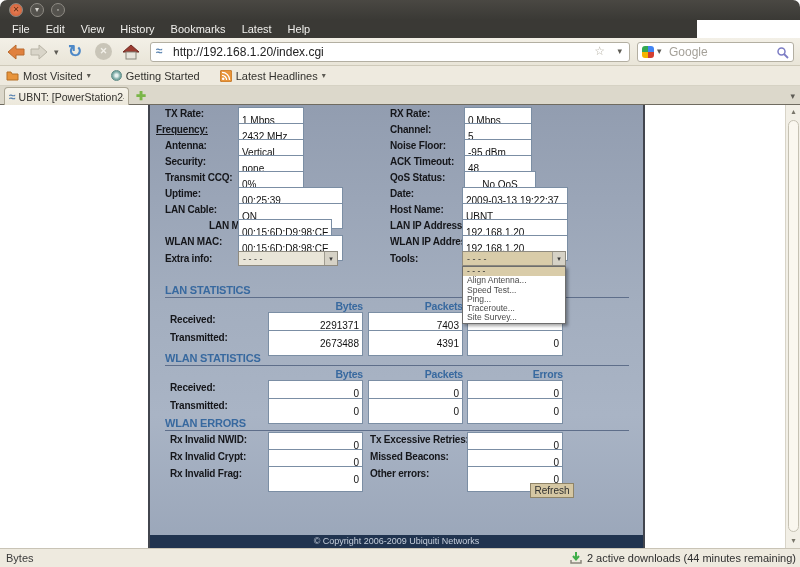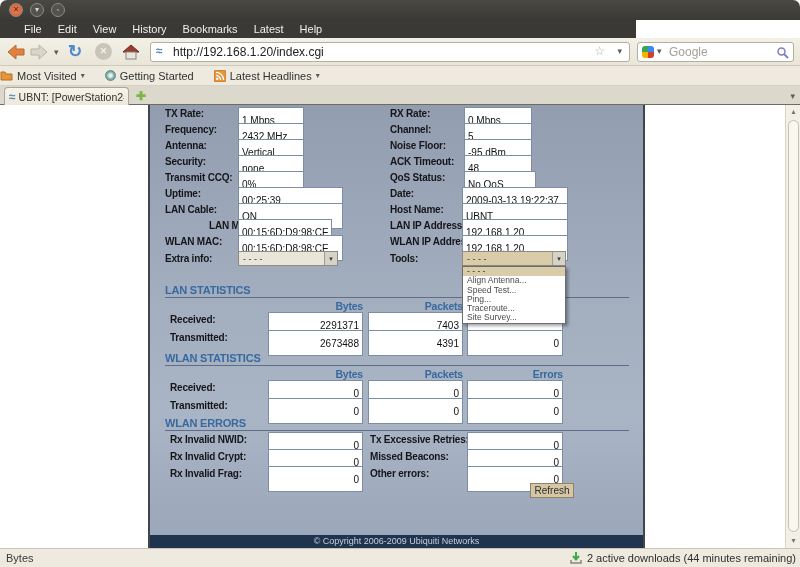--- a/index.html
+++ b/index.html
@@ -10,22 +10,22 @@
   .titlebar { position:absolute; left:0; top:0; width:800px; height:20px;
     background:linear-gradient(#4a4843,#3a3935); border-radius:7px 7px 0 0; }
   .winbtn { position:absolute; top:3px; width:14px; height:14px; border-radius:50%;
     border:1px solid #8e8b84; font-size:8px; line-height:12px; text-align:center; }
   .winbtn.close { left:9px;  background:radial-gradient(#e8845a,#cf5a33); color:#5e2a12; }
   .winbtn.min   { left:30px; background:#54524d; color:#d8d6d0; }
   .winbtn.max   { left:51px; background:#54524d; color:#d8d6d0; font-size:7px; }
   .title-text { position:absolute; left:57px; top:0; height:20px; line-height:20px;
     color:#f2f1ee; font-size:12px; font-weight:bold; white-space:nowrap; }
 
-  .menubar { position:absolute; left:0; top:20px; width:636px; height:18px; background:#3a3935;
-    display:flex; align-items:center; padding-left:16px;text-align:right; }
+  .menubar { position:absolute; left:0; top:20px; width:697px; height:18px; background:#3a3935;
+    display:flex; align-items:center; padding-left:4px;text-align:right; }
   .menu-item { color:#f0efec; font-size:11px; padding:0 8px; height:18px; line-height:18px; }
 
   .navbar { position:absolute; left:0; top:38px; width:800px; height:28px;
     background:linear-gradient(#f3f0e7,#e9e5d8); border-bottom:1px solid #cfcaba; }
   .navbtn { position:absolute; top:4px; width:20px; height:20px; }
   .glyph-caret::before { content:"▾"; }
   .glyph-caret-up::before { content:"▴"; }
   .nav-caret { position:absolute; left:54px; top:9px; font-size:9px; color:#5d5b54; }
   .reload-glyph { position:absolute; left:68px; top:3px; font-size:17px; font-weight:bold; color:#4e89c8; }
   .stop-circle { position:absolute; left:95px; top:5px; width:17px; height:17px; border-radius:50%;
@@ -46,21 +46,21 @@
     border:1px solid #b3afa2; border-radius:3px; }
   .g-icon { position:absolute; left:4px; top:3px; width:12px; height:12px; border-radius:3px;
     background:conic-gradient(#4285f4 0 25%, #d23f31 0 50%, #f4b400 0 75%, #34a853 0); }
   .search-caret { position:absolute; left:19px; top:3px; font-size:9px; color:#5d5b54; }
   .search-input { position:absolute; left:31px; top:1px; width:104px; height:16px; border:none; outline:none;
     font-family:"Liberation Sans",sans-serif; font-size:12px; color:#444; background:transparent; }
   .search-input::placeholder { color:#a5a199; }
   .magnifier { position:absolute; right:4px; top:3px; }
 
   .bookmarksbar { position:absolute; left:0; top:66px; width:800px; height:20px;
-    background:#eeeadf; border-bottom:1px solid #d6d2c4; display:flex; align-items:center; padding-left:0; }
+    background:#eeeadf; border-bottom:1px solid #d6d2c4; display:flex; align-items:center; padding-left:6px; }
   .bm-item { display:flex; align-items:center; gap:4px; font-size:11px; color:#33322e; margin-right:20px; }
   .bm-caret { font-size:8px; color:#5d5b54; }
   .gs-icon { width:11px; height:11px; border-radius:50%; background:radial-gradient(#e8f2f0 20%, #79a8a3 60%); border:1px solid #5d8a85; }
 
   .tabstrip { position:absolute; left:0; top:86px; width:800px; height:19px;
     background:#dcd8cb; border-bottom:1px solid #6f6b60; }
   .tab { position:absolute; left:4px; top:1px; width:125px; height:18px; background:linear-gradient(#f6f3ea,#ece8db);
     border:1px solid #aba695; border-bottom:none; border-radius:4px 4px 0 0; display:flex; align-items:center; padding:0 4px; gap:3px; }
   .tab-title { font-size:10.5px; color:#33322e; white-space:nowrap; overflow:hidden; }
   .newtab { position:absolute; left:136px; top:3px; font-size:12px; color:#7ab648; font-weight:bold; }
@@ -202,39 +202,39 @@
   </div>
 
   <div class="viewport">
     <div class="content-col">
 
       <div class="lbl" style="left:15px; top:2px;">TX Rate:</div>
       <input class="inp" style="left: 88px; top: 2px; width: 66px;" readonly="" value="1 Mbps">
       <div class="lbl" style="left:240px; top:2px;">RX Rate:</div>
       <input class="inp" style="left: 314px; top: 2px; width: 68px;" readonly="" value="0 Mbps">
 
-      <div class="lbl" style="left:15px; top:18px;">Frequency:</div>
+      <div class="lbl" style="left:6px; top:18px;text-decoration:underline;">Frequency:</div>
       <input class="inp" style="left: 88px; top: 18px; width: 66px;" readonly="" value="2432 MHz">
       <div class="lbl" style="left:240px; top:18px;">Channel:</div>
       <input class="inp" style="left: 314px; top: 18px; width: 68px;" readonly="" value="5">
 
       <div class="lbl" style="left:15px; top:34px;">Antenna:</div>
       <input class="inp" style="left: 88px; top: 34px; width: 66px;" readonly="" value="Vertical">
       <div class="lbl" style="left:240px; top:34px;">Noise Floor:</div>
       <input class="inp" style="left: 314px; top: 34px; width: 68px;" readonly="" value="-95 dBm">
 
       <div class="lbl" style="left:15px; top:50px;">Security:</div>
       <input class="inp" style="left: 88px; top: 50px; width: 66px;" readonly="" value="none">
       <div class="lbl" style="left:240px; top:50px;">ACK Timeout:</div>
       <input class="inp" style="left: 314px; top: 50px; width: 68px;" readonly="" value="48">
 
       <div class="lbl" style="left:15px; top:66px;">Transmit CCQ:</div>
       <input class="inp" style="left: 88px; top: 66px; width: 66px;" readonly="" value="0%">
       <div class="lbl" style="left:240px; top:66px;">QoS Status:</div>
-      <input class="inp" style="left: 314px; top: 66px; width: 72px;" readonly="" value="No QoS">
+      <input class="inp" style="left: 314px; top: 66px; width: 72px; text-align: center;" readonly="" value="No QoS">
 
       <div class="lbl" style="left:15px; top:82px;">Uptime:</div>
       <input class="inp" style="left: 88px; top: 82px; width: 105px;" readonly="" value="00:25:39">
       <div class="lbl" style="left:240px; top:82px;">Date:</div>
       <input class="inp" style="left: 312px; top: 82px; width: 106px;" readonly="" value="2009-03-13 19:22:37">
 
       <div class="lbl" style="left:15px; top:98px;">LAN Cable:</div>
       <input class="inp" style="left: 88px; top: 98px; width: 105px;" readonly="" value="ON">
       <div class="lbl" style="left:240px; top:98px;">Host Name:</div>
       <input class="inp" style="left: 312px; top: 98px; width: 106px;" readonly="" value="UBNT">

